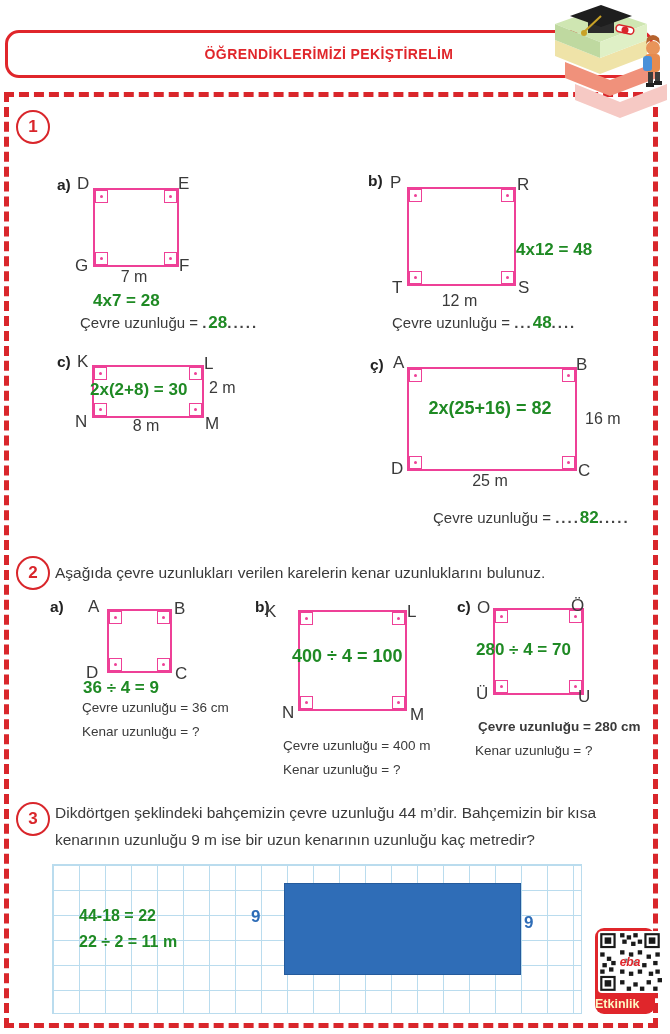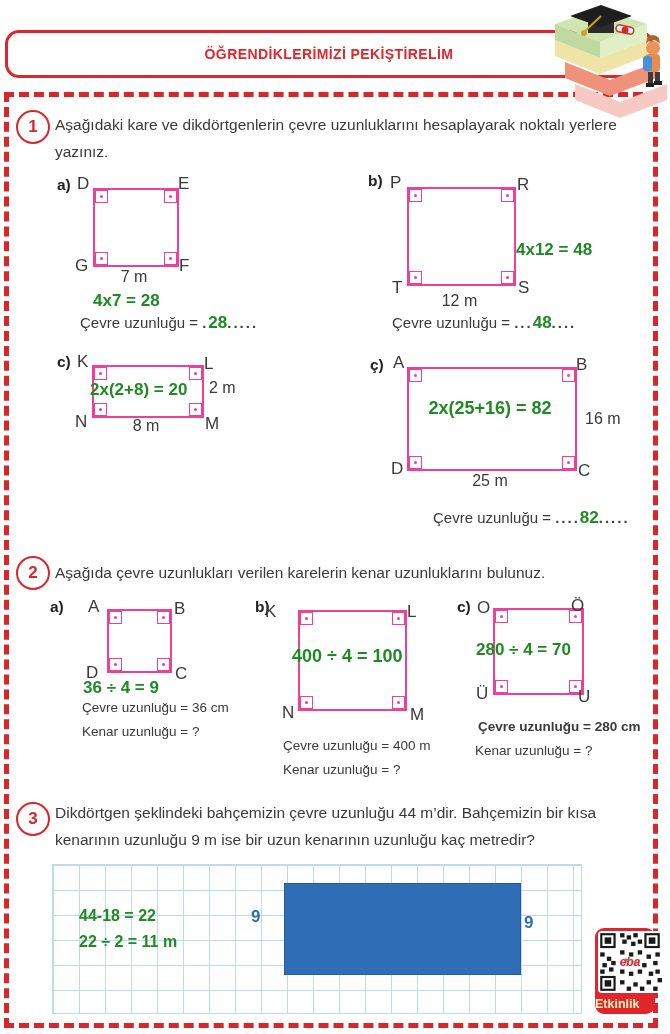--- a/index.html
+++ b/index.html
@@ -79,21 +79,20 @@
       <rect x="108" y="72" width="5" height="12" fill="#3c3c3c"></rect>
       <rect x="115" y="72" width="5" height="10" fill="#3c3c3c"></rect>
       <rect x="106" y="83" width="8" height="4" fill="#222"></rect>
       <rect x="114" y="81" width="8" height="4" fill="#222"></rect>
     </g>
   </svg>
 
   <div class="content-border"></div>
 
   <div class="qnum" style="left:16px;top:110px;">1</div>
-  <div class="prompt" style="left:55px;top:112px;width:596px;">Aşağıdaki kare ve dikdörtgenlerin çevre uzunluklarını hesaplayarak noktalı yerlere yazınız.</div>
 
   <span class="ikey" style="left:57px;top:176px;">a)</span>
   <div class="fig" style="left:65px;top:172px;width:150px;height:112px;">
     <div class="pbox" style="left:28px;top:16px;width:82px;height:75px;">
       <span class="mark tl"></span>
       <span class="mark tr"></span>
       <span class="mark bl"></span>
       <span class="mark br"></span>
     </div>
     <span class="v" style="left:12px;top:2px;">D</span>
@@ -134,21 +133,21 @@
       <span class="mark bl"></span>
       <span class="mark br"></span>
     </div>
     <span class="v" style="left:12px;top:2px;">K</span>
     <span class="v" style="left:139px;top:4px;">L</span>
     <span class="v" style="left:10px;top:62px;">N</span>
     <span class="v" style="left:140px;top:64px;">M</span>
     <span class="dim" style="left:144px;top:29px;">2 m</span>
     <span class="dim" style="left:27px;top:67px;width:108px;text-align:center;">8 m</span>
   </div>
-  <div class="work" style="left:90px;top:380px;">2x(2+8) = 20</div>
+  <div class="work" style="left:90px;top:380px;">2x(2+8) = 30</div>
 
   <span class="ikey" style="left:370px;top:356px;">ç)</span>
   <div class="fig" style="left:385px;top:352px;width:230px;height:135px;">
     <div class="pbox" style="left:22px;top:15px;width:166px;height:100px;">
       <span class="mark tl"></span>
       <span class="mark tr"></span>
       <span class="mark bl"></span>
       <span class="mark br"></span>
     </div>
     <span class="v" style="left:8px;top:1px;">A</span>

